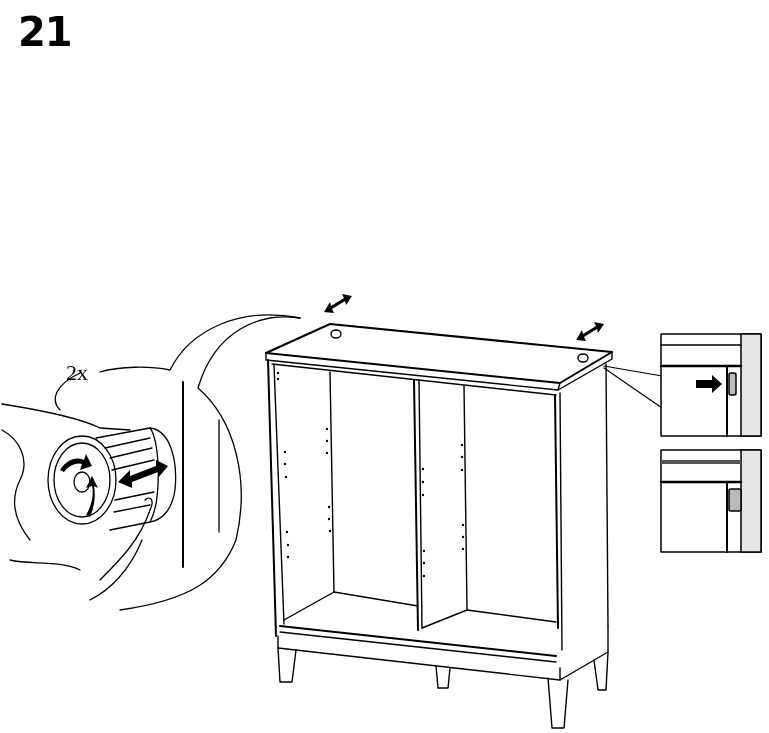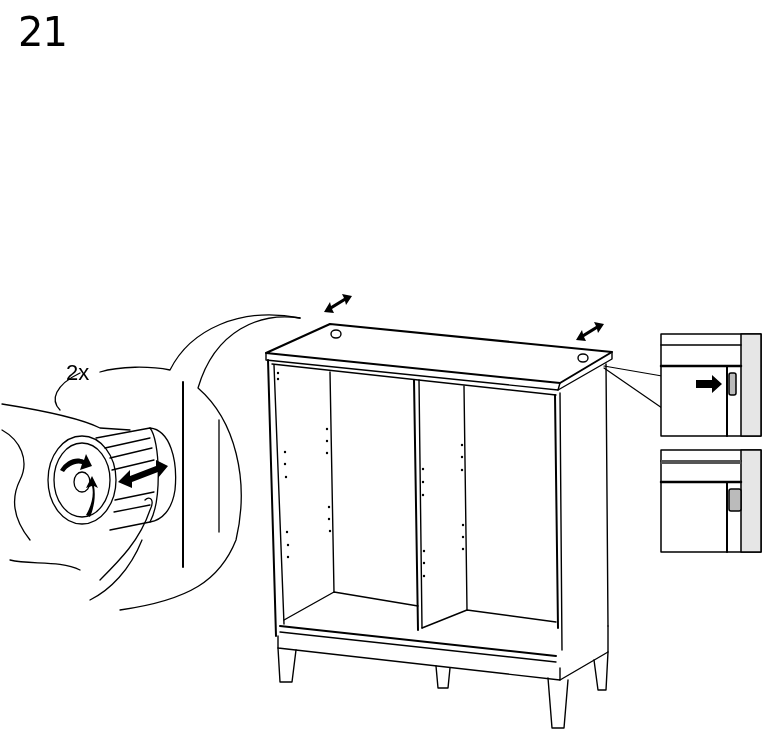--- a/index.html
+++ b/index.html
@@ -1,18 +1,18 @@
 <!DOCTYPE html>
 <html><head>
 <meta charset="utf-8">
 <style>
   html, body { margin:0; padding:0; background:#ffffff; }
   body { width:769px; height:733px; position:relative; overflow:hidden; font-family:"DejaVu Sans", sans-serif; }
-  .step-number { position:absolute; left:18px; top:12px; font-family:"DejaVu Sans", sans-serif; font-weight:normal; font-size:40px; color:#000; letter-spacing:-1px; line-height:1; }
-  .qty-label { position:absolute; left:66px; top:362px; font-family:Liberation Sans, sans-serif; font-size:22px; color:#000; line-height:1; }
+  .step-number { position:absolute; left:18px; top:12px; font-family:"DejaVu Sans", sans-serif; font-weight:bold; font-size:40px; color:#000; letter-spacing:-1px; line-height:1; }
+  .qty-label { position:absolute; left:66px; top:362px; font-family:Liberation Serif, serif; font-size:22px; color:#000; line-height:1; }
   svg.art { position:absolute; left:0; top:0; }
 </style>
 </head>
 <body>
 
 <div class="step-number">21</div>
 <div class="qty-label">2x</div>
 
 <svg class="art" width="769" height="733" viewBox="0 0 769 733" fill="none" stroke="#000" stroke-linecap="round" stroke-linejoin="round">
 

